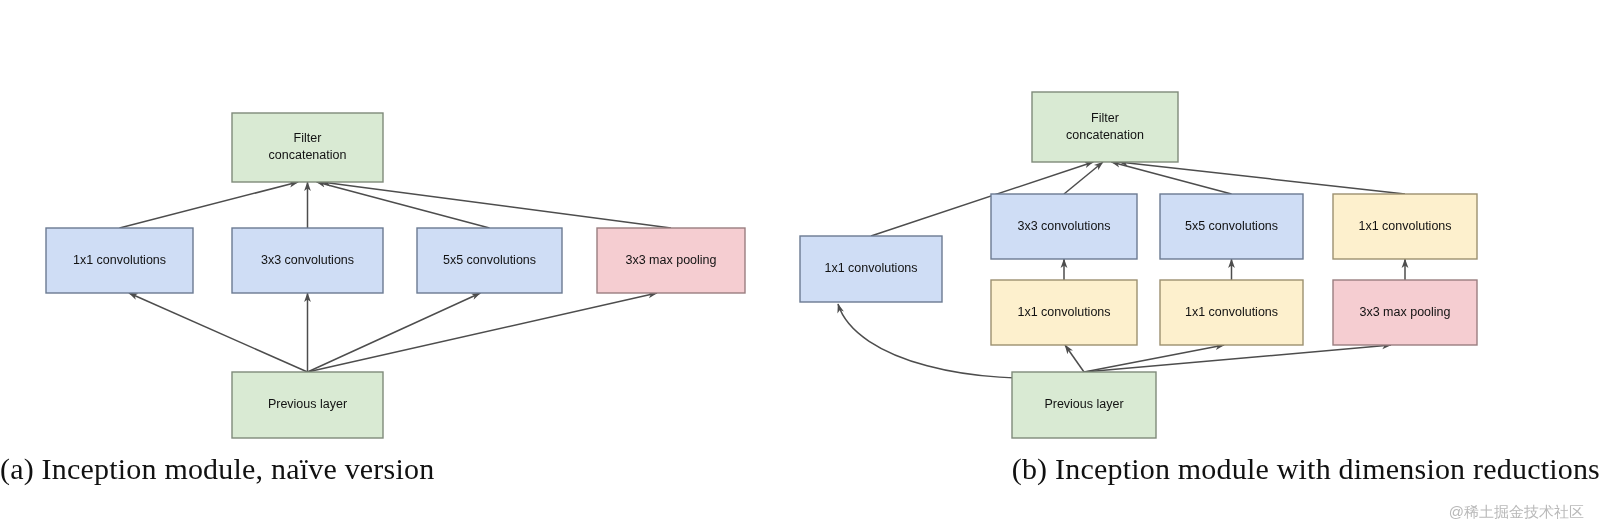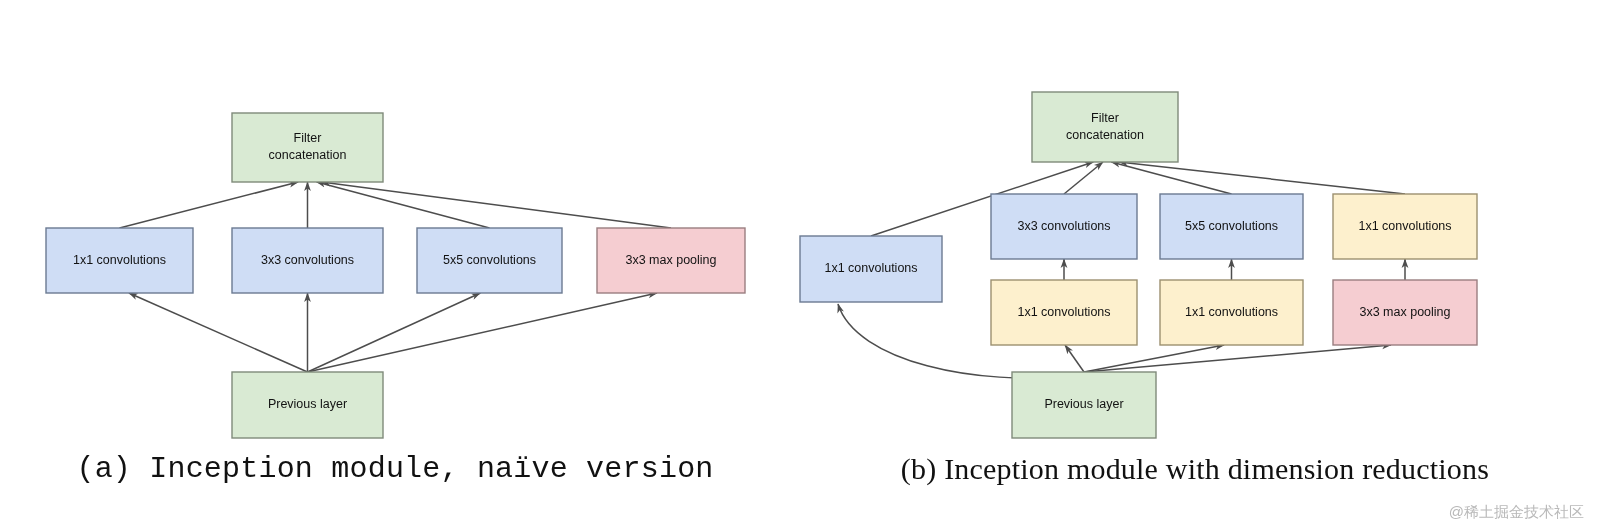--- a/index.html
+++ b/index.html
@@ -49,28 +49,26 @@
     font-family: "Liberation Serif", serif;
     font-size: 30px;
     color: #111111;
     white-space: nowrap;
     letter-spacing: 0.2px;
   }
   #caption-a {
     left: 0px;
     top: 452px;
     width: 790px;
-    text-align: center;
-    font-family: Liberation Mono, monospace;
   }
   #caption-b {
     left: 790px;
     top: 452px;
     width: 810px;
-    text-align: center;
+    text-align: right;
   }
   #watermark {
     position: absolute;
     right: 16px;
     bottom: 4px;
     font-family: "Liberation Sans", sans-serif;
     font-size: 15px;
     color: #b9b9b9;
     white-space: nowrap;
     margin-top: 37px;

